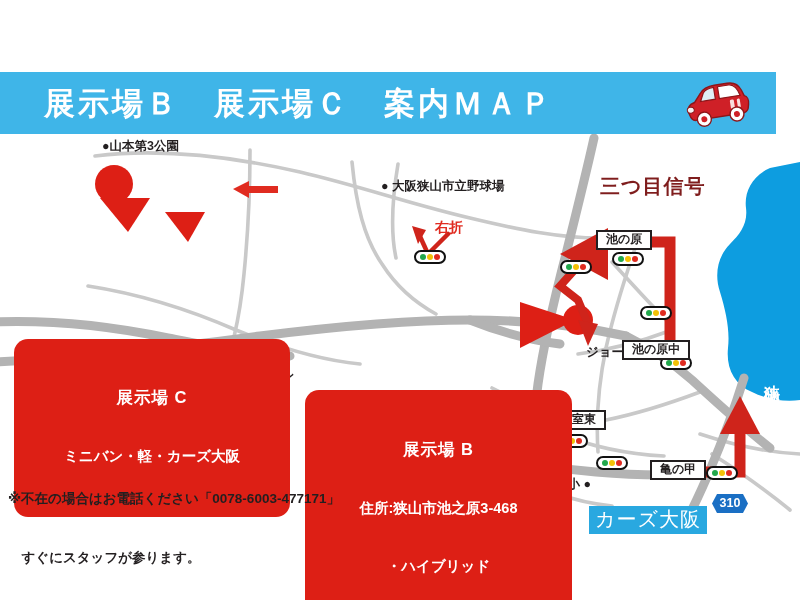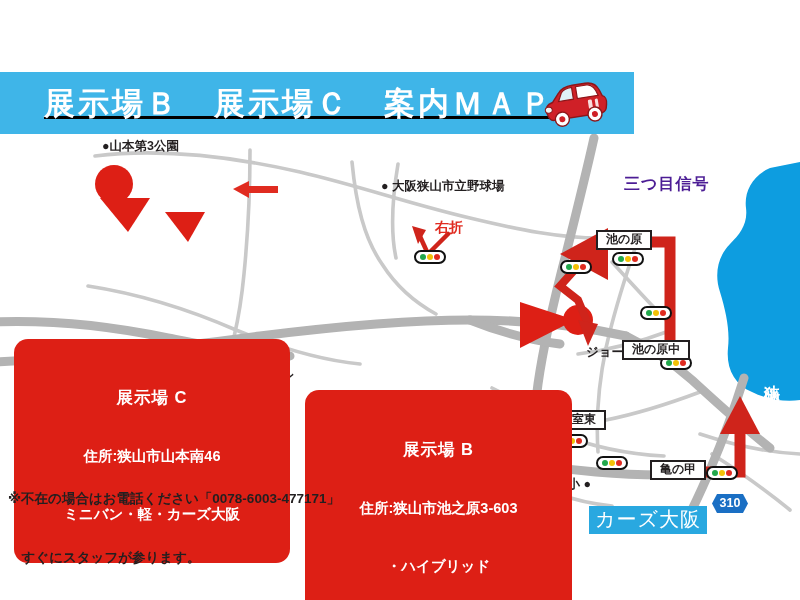--- a/index.html
+++ b/index.html
@@ -16,26 +16,25 @@
     height: 600px;
     background: #ffffff;
     overflow: hidden;
   }
 
   
   #header-banner {
     position: absolute;
     left: 0;
     top: 72px;
-    width: 634px;
+    width: 776px;
     height: 62px;
     background: #3fb5e8;
     display: flex;
     align-items: center;
-    text-decoration: underline;
   }
   #header-title {
     margin-left: 44px;
     color: #ffffff;
     font-size: 31px;
     font-weight: bold;
     letter-spacing: 3px;
     white-space: pre;
     line-height: 1;
   }
@@ -95,21 +94,21 @@
     border-radius: 14px;
     text-align: center;
     font-weight: bold;
     line-height: 1.32;
     white-space: pre;
   }
   #callout-c {
     left: 14px;
     top: 205px;
     width: 264px;
-    padding: 10px 6px 1px 6px;
+    padding: 10px 6px 12px 6px;
     font-size: 14.5px;
   }
   #callout-b {
     left: 305px;
     top: 256px;
     width: 255px;
     padding: 11px 6px 12px 6px;
     font-size: 14.5px;
   }
   .callout-title { font-size: 16.5px; letter-spacing: 1px; }
@@ -391,33 +390,32 @@
       <span>34</span>
     </div>
     <div class="shield" style="left:712px;top:360px;width:36px;">
       <svg class="shield-bg" viewBox="0 0 36 19" preserveAspectRatio="none">
         <path d="M5 0 L31 0 L36 9.5 L31 19 L5 19 L0 9.5 Z" fill="#1a6fc4"></path>
       </svg>
       <span>310</span>
     </div>
 
     <div class="red-note" style="left:435px;top:86px;">右折</div>
-    <div class="red-note" style="left:624px;top:42px;color:#4c1d95;font-size:16px;letter-spacing:1px;">三つ目信号</div>
+    <div class="red-note" style="left:600px;top:42px;color:#7f1d1d;font-size:20px;letter-spacing:1px;">三つ目信号</div>
 
     <div id="lake-label">狭山池</div>
 
     <div class="callout" id="callout-c">
       <div class="callout-title">展示場 C</div>
-      <div>住所:狭山市山本南46</div>
       <div>ミニバン・軽・カーズ大阪</div>
     </div>
 
     <div class="callout" id="callout-b">
       <div class="callout-title">展示場 B</div>
-      <div>住所:狭山市池之原3-603</div>
+      <div>住所:狭山市池之原3-468</div>
       <div>・ハイブリッド</div>
       
       
       
     </div>
 
     <div id="carz-label">カーズ大阪</div>
   </div>
 
   <div id="footer-notes">

